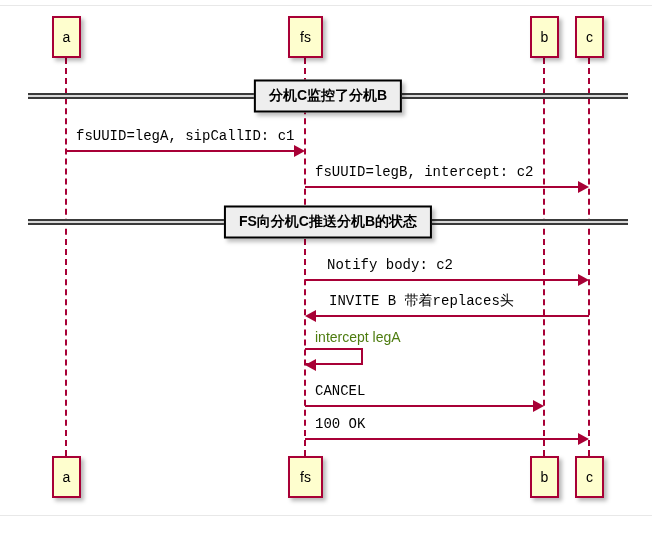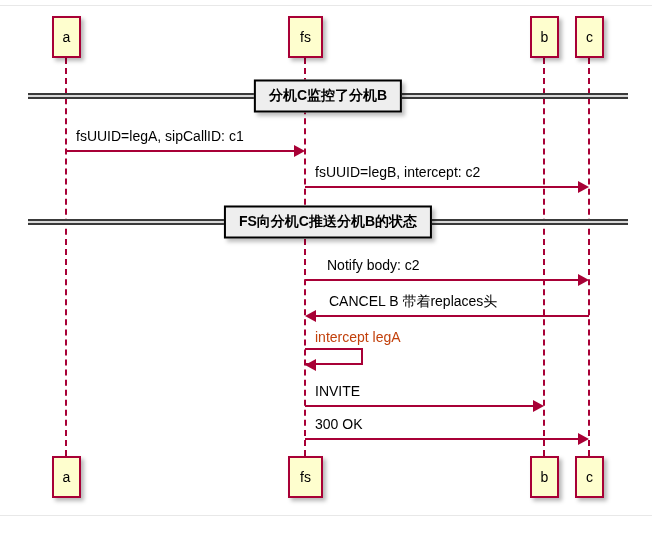--- a/index.html
+++ b/index.html
@@ -120,20 +120,21 @@
   .msg.left .head {
     left: 0;
     border-right: 11px solid #A80036;
   }
   .msg .label {
     position: absolute;
     white-space: nowrap;
     font-size: 14px;
     color: #000000;
     line-height: 14px;
+    font-family: Liberation Mono, monospace;
   }
 
   
   .selfmsg {
     position: absolute;
     z-index: 3;
   }
   .selfmsg .box {
     position: absolute;
     left: 0;
@@ -149,21 +150,21 @@
     width: 0;
     height: 0;
     border-top: 6px solid transparent;
     border-bottom: 6px solid transparent;
     border-right: 11px solid #A80036;
   }
   .selfmsg .label {
     position: absolute;
     white-space: nowrap;
     font-size: 14px;
-    color: #c2410c;
+    color: #4d7c0f;
     line-height: 14px;
     text-align: right;
   }
 </style>
 </head>
 <body>
 
 <div id="diagram-root">
 
   <div class="frame-line top"></div>
@@ -212,34 +213,34 @@
 
   <div class="msg right" style="left:305px; top:279px; width:284px;">
     <div class="line" style="width:273px;"></div>
     <div class="head" style="left:273px;"></div>
     <div class="label" style="left:10px; top:-21px;margin-left:12px;">Notify body: c2</div>
   </div>
 
   <div class="msg left" style="left:305px; top:315px; width:284px;">
     <div class="line" style="left:11px; width:273px;"></div>
     <div class="head"></div>
-    <div class="label" style="left:24px; top:-21px;">CANCEL B 带着replaces头</div>
+    <div class="label" style="left:24px; top:-21px;">INVITE B 带着replaces头</div>
   </div>
 
   <div class="selfmsg" style="left:305px; top:348px;">
     <div class="box" style="width:58px; height:17px;"></div>
     <div class="head" style="top:11px;"></div>
     <div class="label" style="left:10px; top:-18px;">intercept legA</div>
   </div>
 
   <div class="msg right" style="left:305px; top:405px; width:239px;">
     <div class="line" style="width:228px;"></div>
     <div class="head" style="left:228px;"></div>
-    <div class="label" style="left:10px; top:-21px;">INVITE</div>
+    <div class="label" style="left:10px; top:-21px;">CANCEL</div>
   </div>
 
   <div class="msg right" style="left:305px; top:438px; width:284px;">
     <div class="line" style="width:273px;"></div>
     <div class="head" style="left:273px;"></div>
-    <div class="label" style="left:10px; top:-21px;">300 OK</div>
+    <div class="label" style="left:10px; top:-21px;">100 OK</div>
   </div>
 
 </div>
 
 </body></html>

